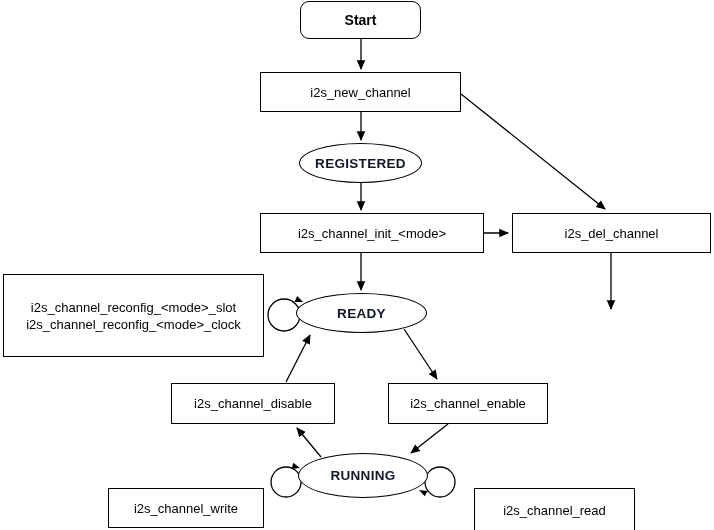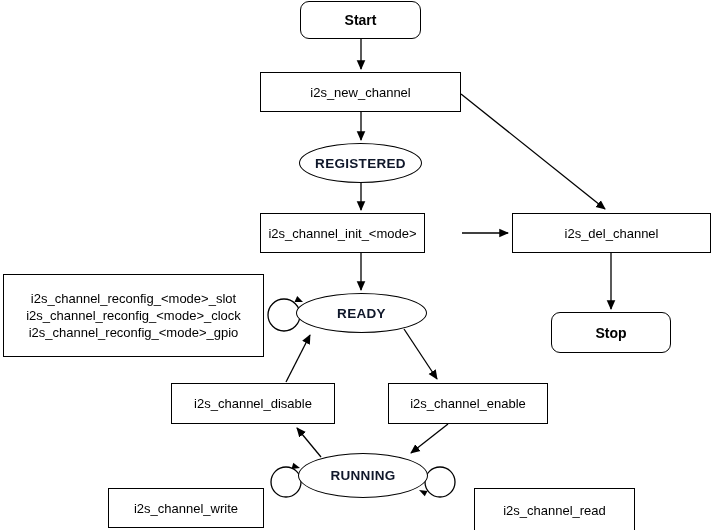--- a/index.html
+++ b/index.html
@@ -64,36 +64,32 @@
   </div>
 
   <div class="node" style="left:260px;top:72px;width:201px;height:40px">
     <span>i2s_new_channel</span>
   </div>
 
   <div class="node ellipse state" style="left:299px;top:143px;width:123px;height:40px">
     <span>REGISTERED</span>
   </div>
 
-  <div class="node" style="left:260px;top:213px;width:165px;height:40px">
+  <div class="node" style="left:260px;top:213px;width:224px;height:40px">
     <span>i2s_channel_init_&lt;mode&gt;</span>
   </div>
 
   <div class="node" style="left:512px;top:213px;width:199px;height:40px">
     <span>i2s_del_channel</span>
   </div>
 
-  <div class="node rounded terminal" style="left:551px;top:312px;width:120px;height:41px">
-    <span>Stop</span>
-  </div>
 
   <div class="node multiline" style="left:3px;top:274px;width:261px;height:83px">
     <div>i2s_channel_reconfig_&lt;mode&gt;_slot</div>
     <div>i2s_channel_reconfig_&lt;mode&gt;_clock</div>
-    <div>i2s_channel_reconfig_&lt;mode&gt;_gpio</div>
   </div>
 
   <div class="node ellipse state" style="left:296px;top:293px;width:131px;height:40px">
     <span>READY</span>
   </div>
 
   <div class="node" style="left:171px;top:383px;width:164px;height:41px">
     <span>i2s_channel_disable</span>
   </div>
 

